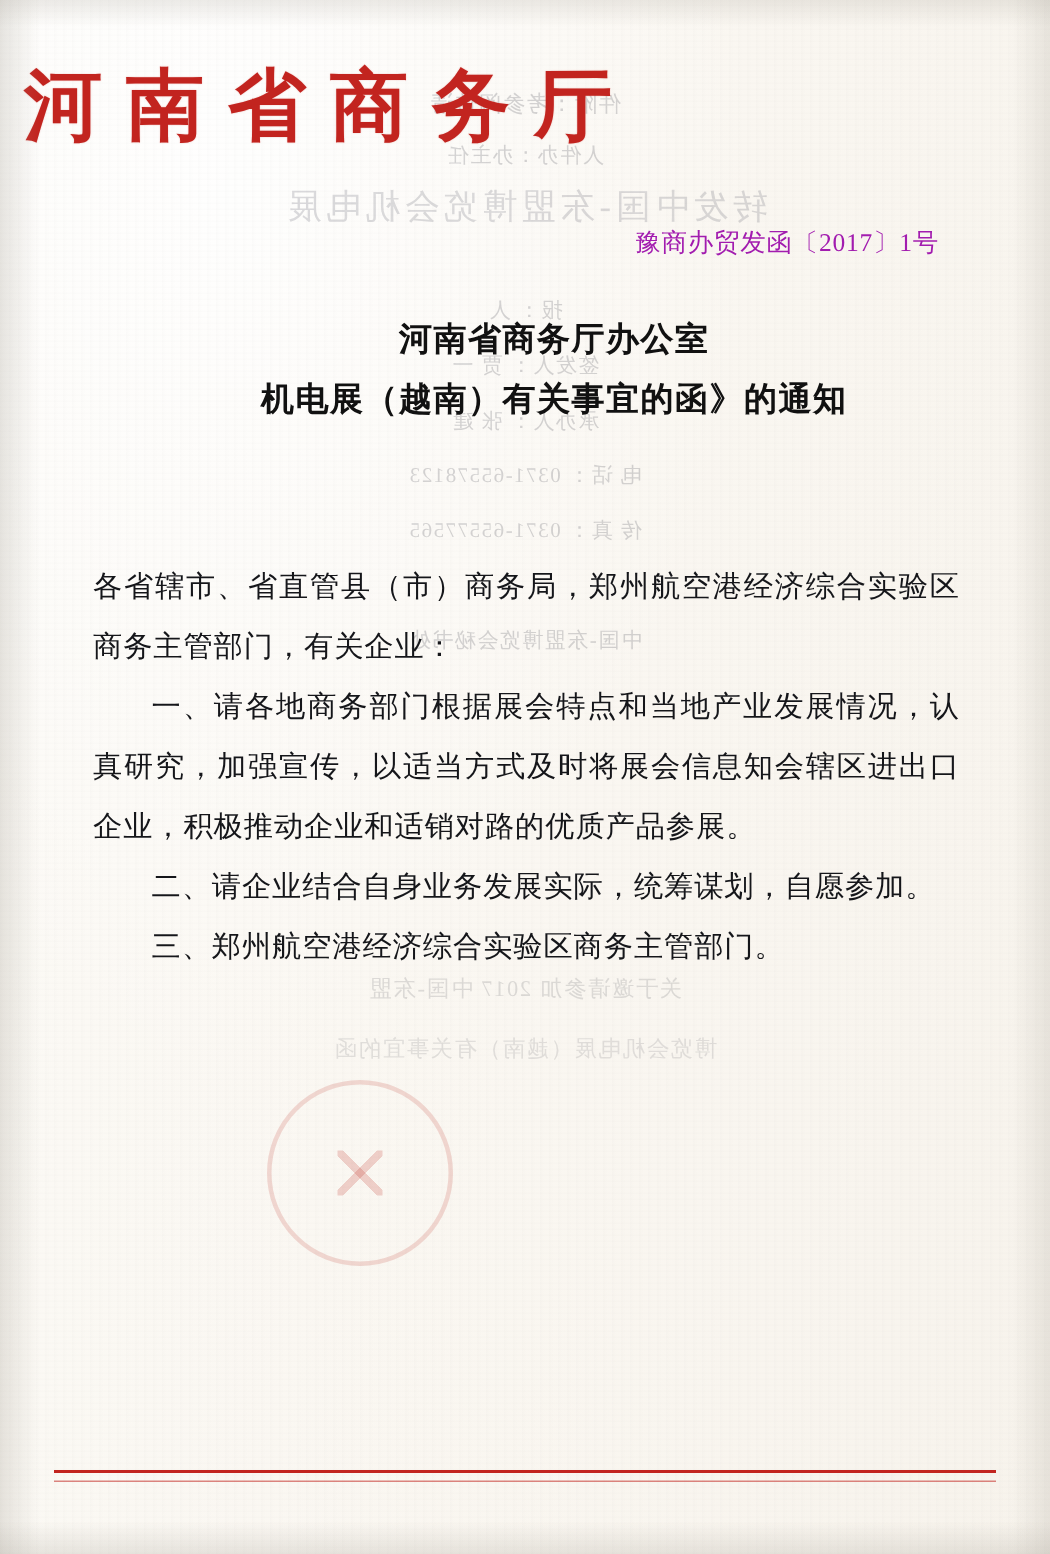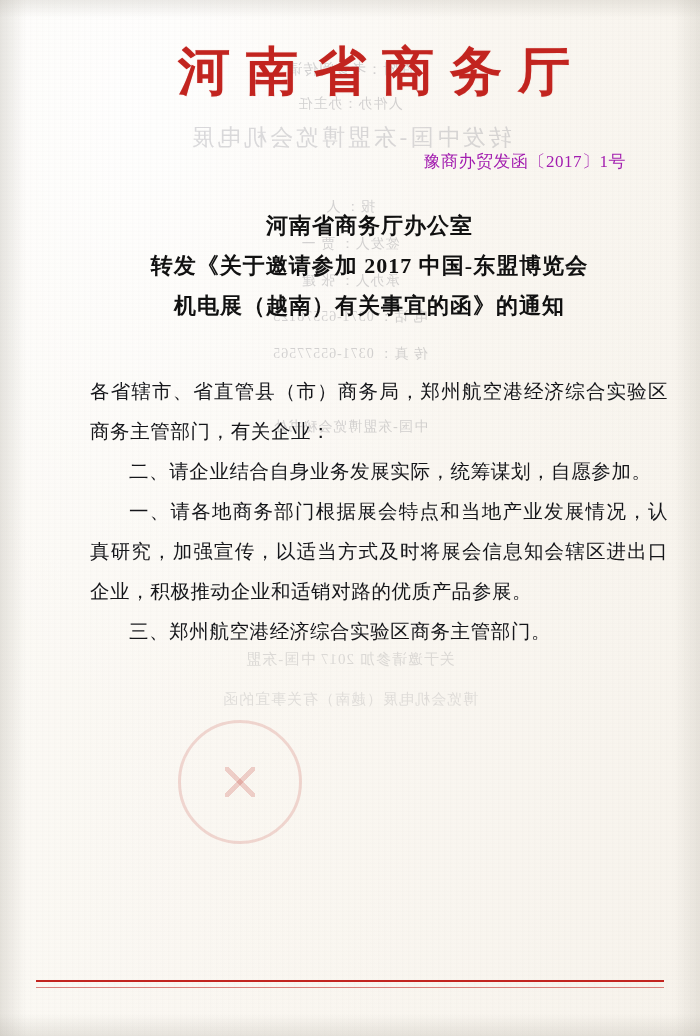--- a/index.html
+++ b/index.html
@@ -77,23 +77,22 @@
     background:
       linear-gradient(45deg, transparent 44%, rgba(196,60,50,0.22) 44%, rgba(196,60,50,0.22) 56%, transparent 56%),
       linear-gradient(-45deg, transparent 44%, rgba(196,60,50,0.22) 44%, rgba(196,60,50,0.22) 56%, transparent 56%);
   }
 
   
   .letterhead {
     position: absolute;
     top: 46px;
     left: 0; right: 0;
-    text-align: center;
-    z-index: 3;
-    padding-left: 48px;
+    text-align: left;
+    z-index: 3;
   }
   .letterhead .title {
     color: #c2241f;
     font-size: 52px;
     font-weight: bold;
     letter-spacing: 16px;
     line-height: 1;
     text-indent: 16px;
     font-family: "Liberation Serif", "DejaVu Serif", serif;
     text-shadow: 0 0 1px rgba(194,36,31,0.35);
@@ -129,21 +128,20 @@
     position: absolute;
     top: 372px;
     left: 62px;
     width: 578px;
     z-index: 3;
     color: #15161a;
     font-size: 19.5px;
     line-height: 40px;
     letter-spacing: 0.6px;
     text-align: justify;
-    margin-left: 28px;
   }
   .body-text p {
     margin: 0;
   }
   .body-text p.indent {
     text-indent: 2em;
   }
 
   
   .rule-bottom {
@@ -192,28 +190,27 @@
 <div class="seal-ghost"></div>
 
 <div class="letterhead">
   <div class="title">河南省商务厅</div>
 </div>
 
 <div class="doc-number">豫商办贸发函〔2017〕1号</div>
 
 <div class="headings">
   <div class="h-line">河南省商务厅办公室</div>
-  <div class="h-line">转发《关于邀请参加 2017 中国-东盟博览会</div>
   <div class="h-line">机电展（越南）有关事宜的函》的通知</div>
 </div>
 
 <div class="body-text">
   <p>各省辖市、省直管县（市）商务局，郑州航空港经济综合实验区商务主管部门，有关企业：</p>
+  <p class="indent">一、请各地商务部门根据展会特点和当地产业发展情况，认真研究，加强宣传，以适当方式及时将展会信息知会辖区进出口企业，积极推动企业和适销对路的优质产品参展。</p>
   <p class="indent">二、请企业结合自身业务发展实际，统筹谋划，自愿参加。</p>
-  <p class="indent">一、请各地商务部门根据展会特点和当地产业发展情况，认真研究，加强宣传，以适当方式及时将展会信息知会辖区进出口企业，积极推动企业和适销对路的优质产品参展。</p>
   <p class="indent">三、郑州航空港经济综合实验区商务主管部门。</p>
 </div>
 
 <div class="rule-bottom"></div>
 <div class="rule-bottom second"></div>
 
 <div class="paper-noise"></div>
 <div class="edge-l"></div>
 <div class="edge-r"></div>
 <div class="edge-t"></div>

